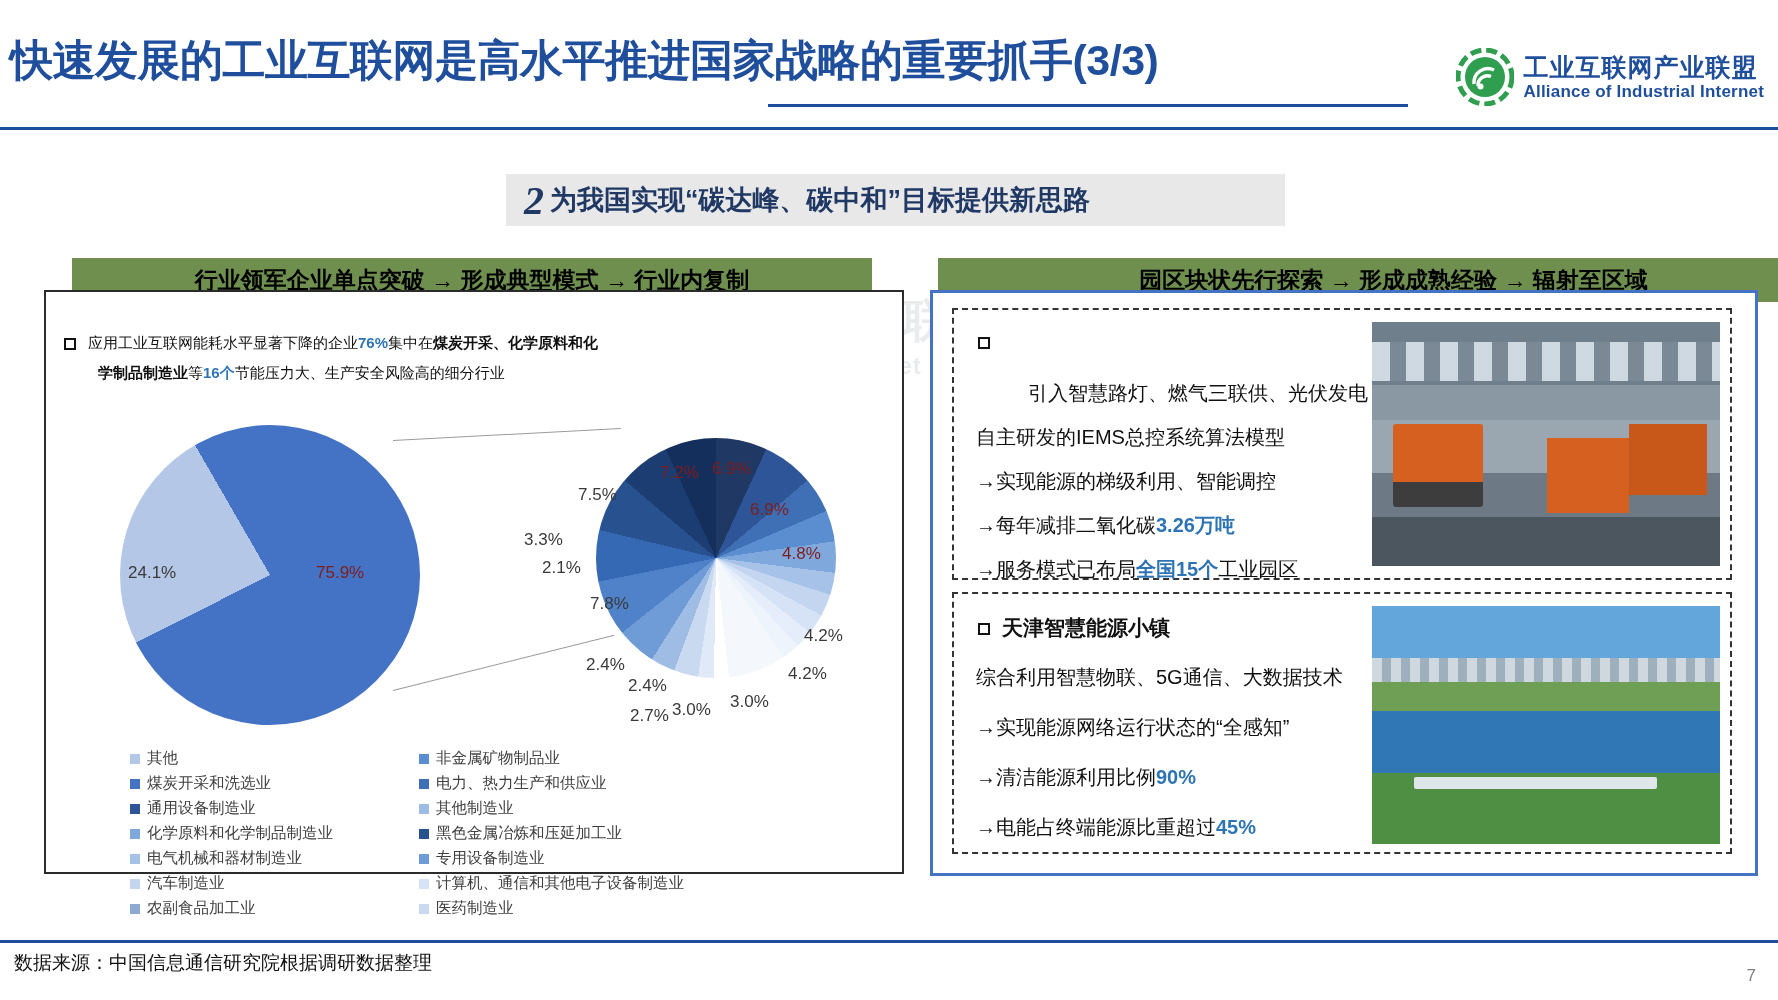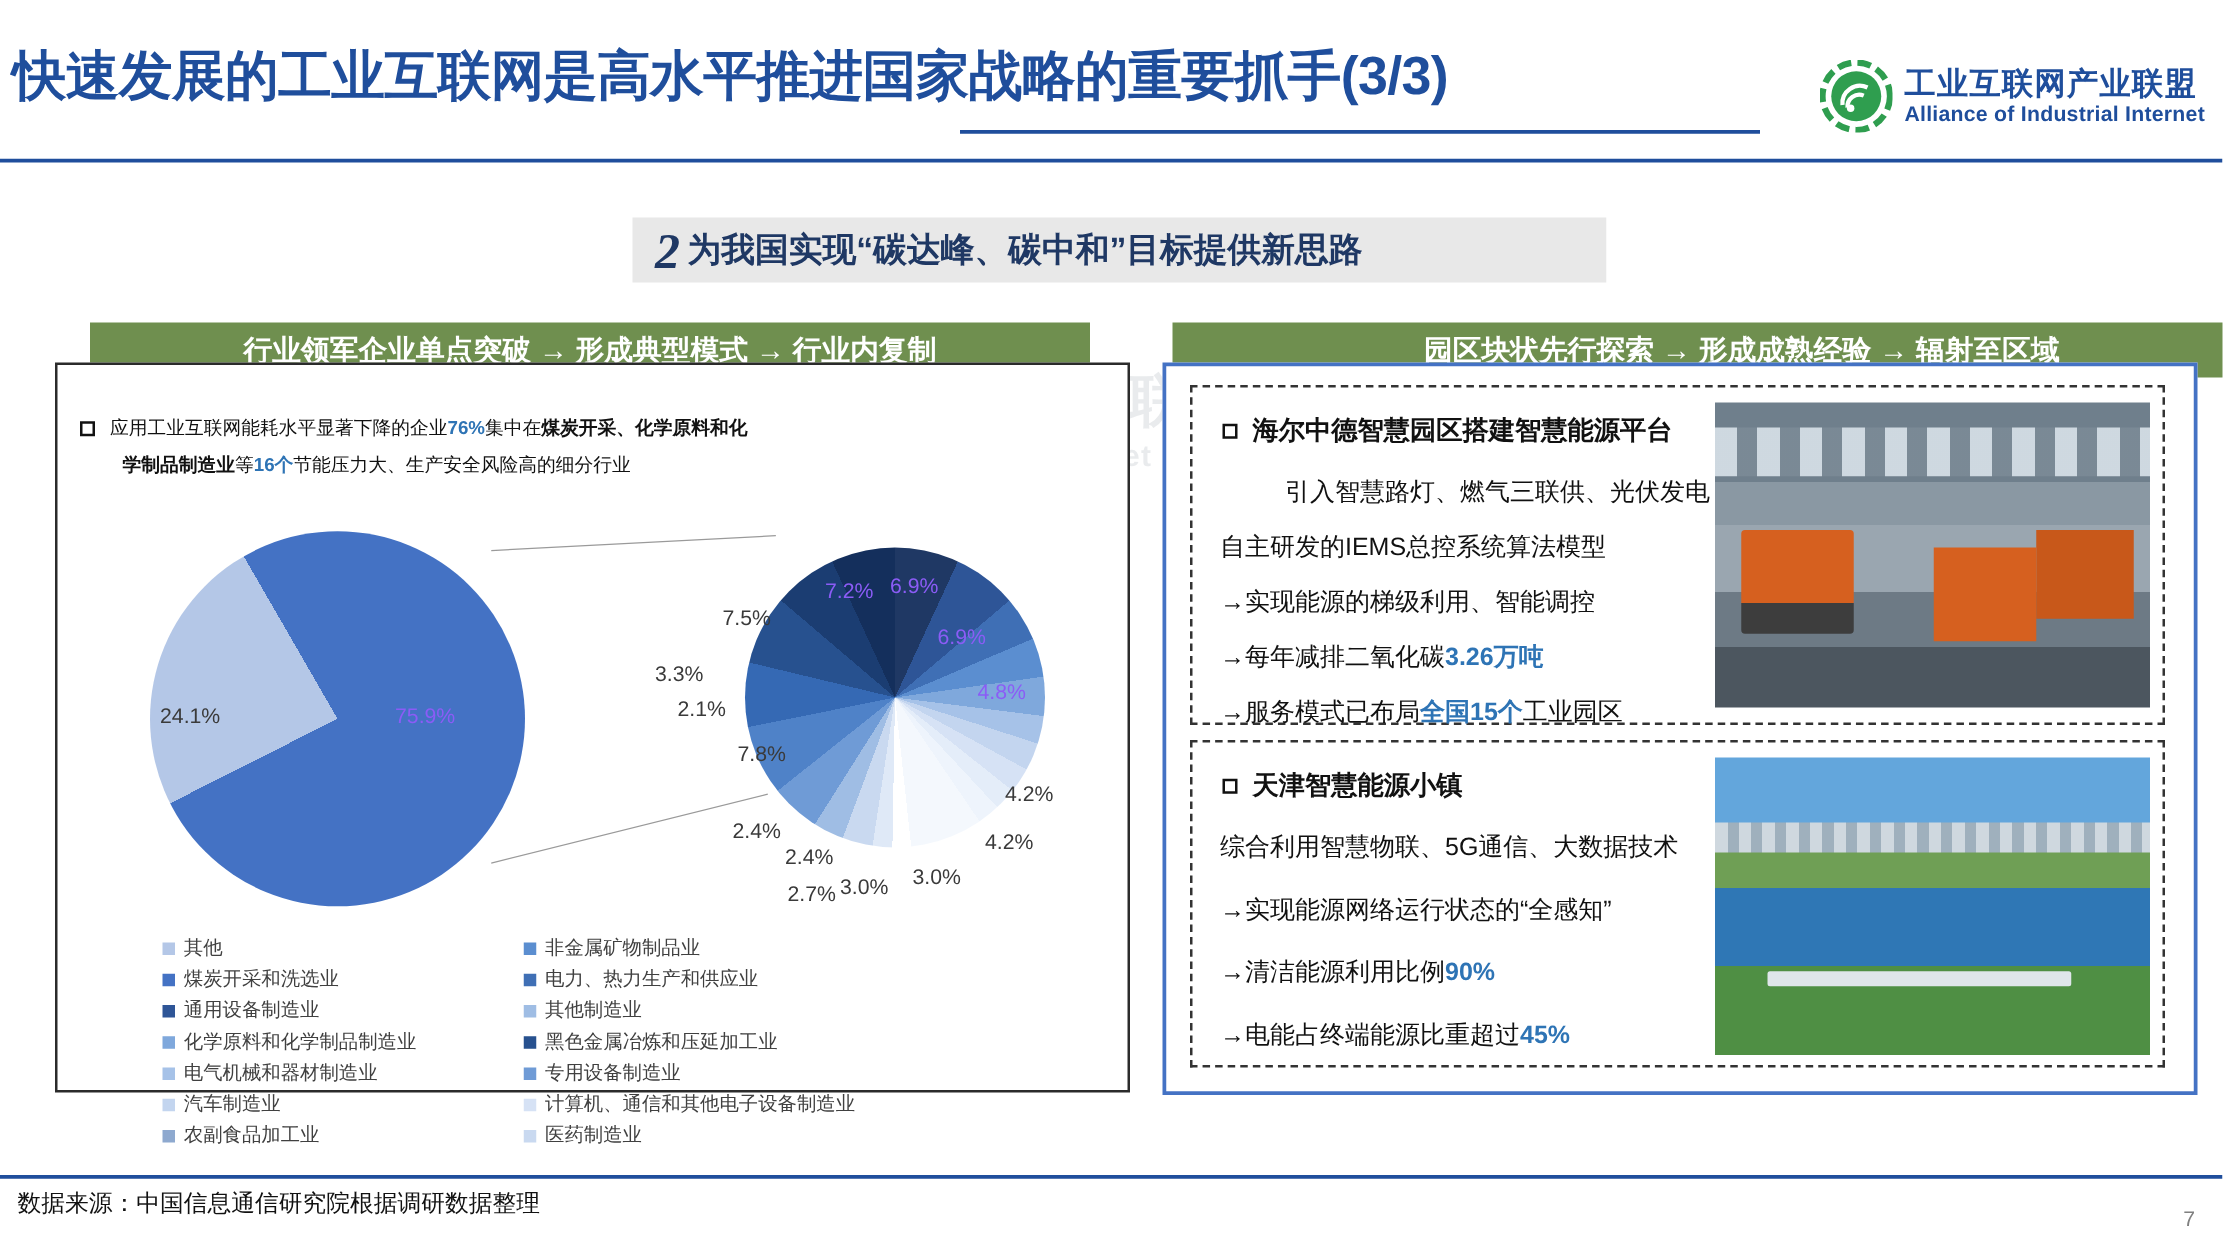--- a/index.html
+++ b/index.html
@@ -104,21 +104,21 @@
     font-size: 27px;
     font-weight: bold;
     color: #1f3864;
     white-space: nowrap;
   }
 
   
   .panel-head {
     position: absolute;
     background: #6f8f4f;
-    color: #ffffff;
+    color: #000000;
     font-size: 23px;
     font-weight: bold;
     display: flex;
     align-items: center;
     justify-content: center;
     white-space: nowrap;
   }
   .panel-head.left  { left: 72px;  top: 258px; width: 800px; height: 44px; }
   .panel-head.right { left: 938px; top: 258px; width: 911px; height: 44px; }
 
@@ -167,21 +167,21 @@
     width: 300px; height: 300px;
     border-radius: 50%;
     background: conic-gradient(from -30deg, #4472c4 0 273.2deg, #b4c7e7 273.2deg 360deg);
   }
   .lbl {
     position: absolute;
     font-size: 17px;
     color: #3a3a3a;
     white-space: nowrap;
   }
-  .lbl.white { color: #8b5cf6; }
+  .lbl.white { color: #7f1d1d; }
 
   .pie-sub {
     left: 596px; top: 438px;
     width: 240px; height: 240px;
   }
   .pie-sub .disc {
     position: absolute;
     width: 240px; height: 240px;
     border-radius: 50%;
     background: conic-gradient(
@@ -469,21 +469,21 @@
         <span>医药制造业</span>
       </div>
   </div>
 </div>
 
 <div class="panel-head right">园区块状先行探索 → 形成成熟经验 → 辐射至区域</div>
 <div class="panel-box right"></div>
 
 <div class="card top"></div>
 <div class="card-title" style="left:978px; top:330px;">
-  <span class="bullet-square"></span><span>海尔中德智慧园区搭建智慧能源平台</span>
+  <span class="bullet-square"></span>
 </div>
 <div class="card-line" style="left:1028px; top:380px;">引入智慧路灯、燃气三联供、光伏发电</div>
 <div class="card-line" style="left:976px; top:424px;">自主研发的IEMS总控系统算法模型</div>
 <div class="card-line" style="left:976px; top:468px;"><span class="arrow">→</span><span>实现能源的梯级利用、智能调控</span></div>
 <div class="card-line" style="left:976px; top:512px;"><span class="arrow">→</span><span>每年减排二氧化碳</span><span class="blue">3.26万吨</span></div>
 <div class="card-line" style="left:976px; top:556px;"><span class="arrow">→</span><span>服务模式已布局</span><span class="blue">全国15个</span><span>工业园区</span></div>
 <div class="photo factory"></div>
 
 <div class="card bottom"></div>
 <div class="card-title" style="left:978px; top:614px;">

